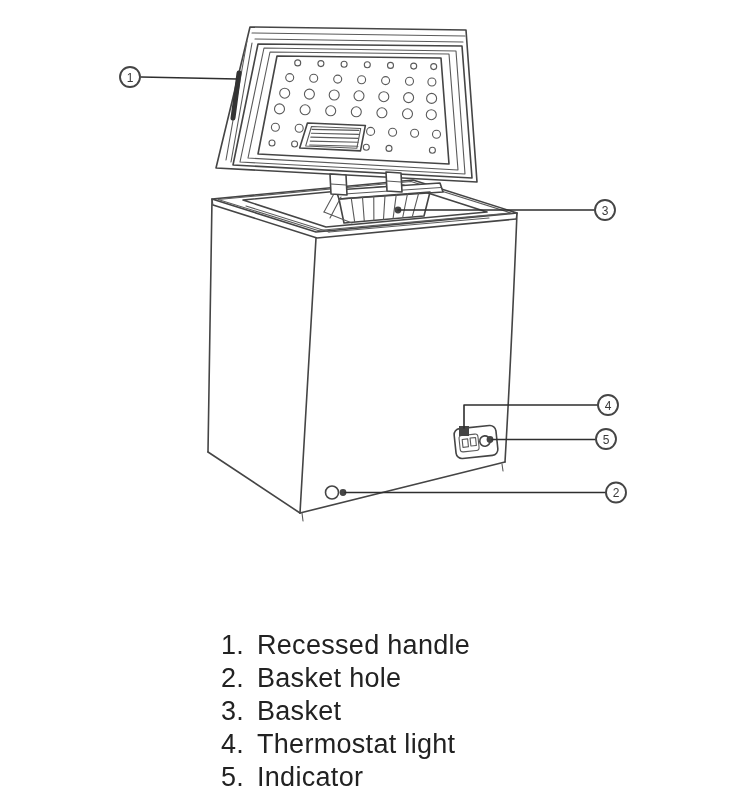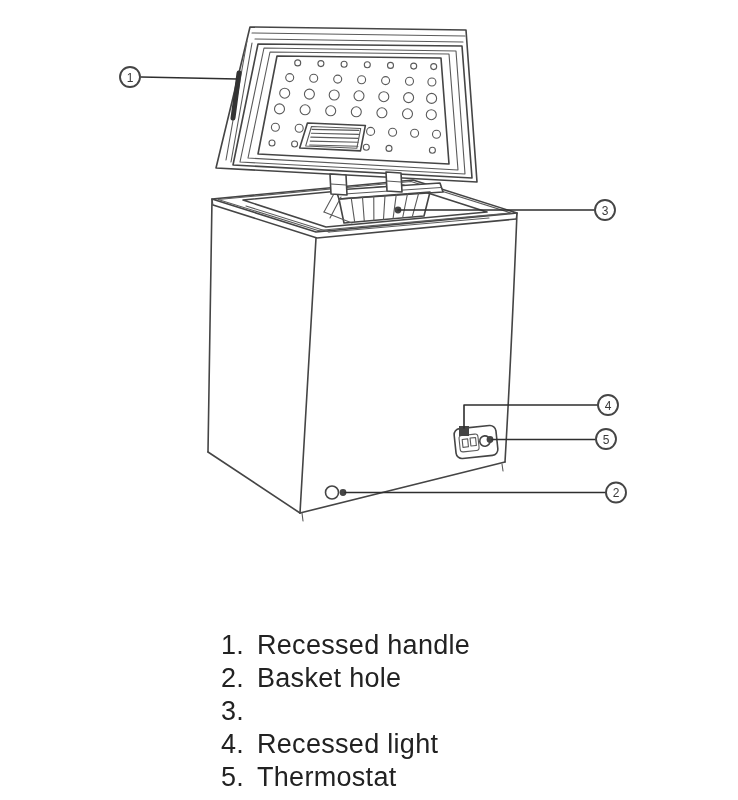--- a/index.html
+++ b/index.html
@@ -203,23 +203,24 @@
     <div class="legend-row">
       <span class="legend-num">1.</span>
       <span class="legend-label">Recessed handle</span>
     </div>
     <div class="legend-row">
       <span class="legend-num">2.</span>
       <span class="legend-label">Basket hole</span>
     </div>
     <div class="legend-row">
       <span class="legend-num">3.</span>
+      <span class="legend-label">Basket</span>
     </div>
     <div class="legend-row">
       <span class="legend-num">4.</span>
-      <span class="legend-label">Recessed light</span>
+      <span class="legend-label">Thermostat light</span>
     </div>
     <div class="legend-row">
       <span class="legend-num">5.</span>
-      <span class="legend-label">Thermostat</span>
+      <span class="legend-label">Indicator</span>
     </div>
   </div>
 </div>
 
 </body></html>

